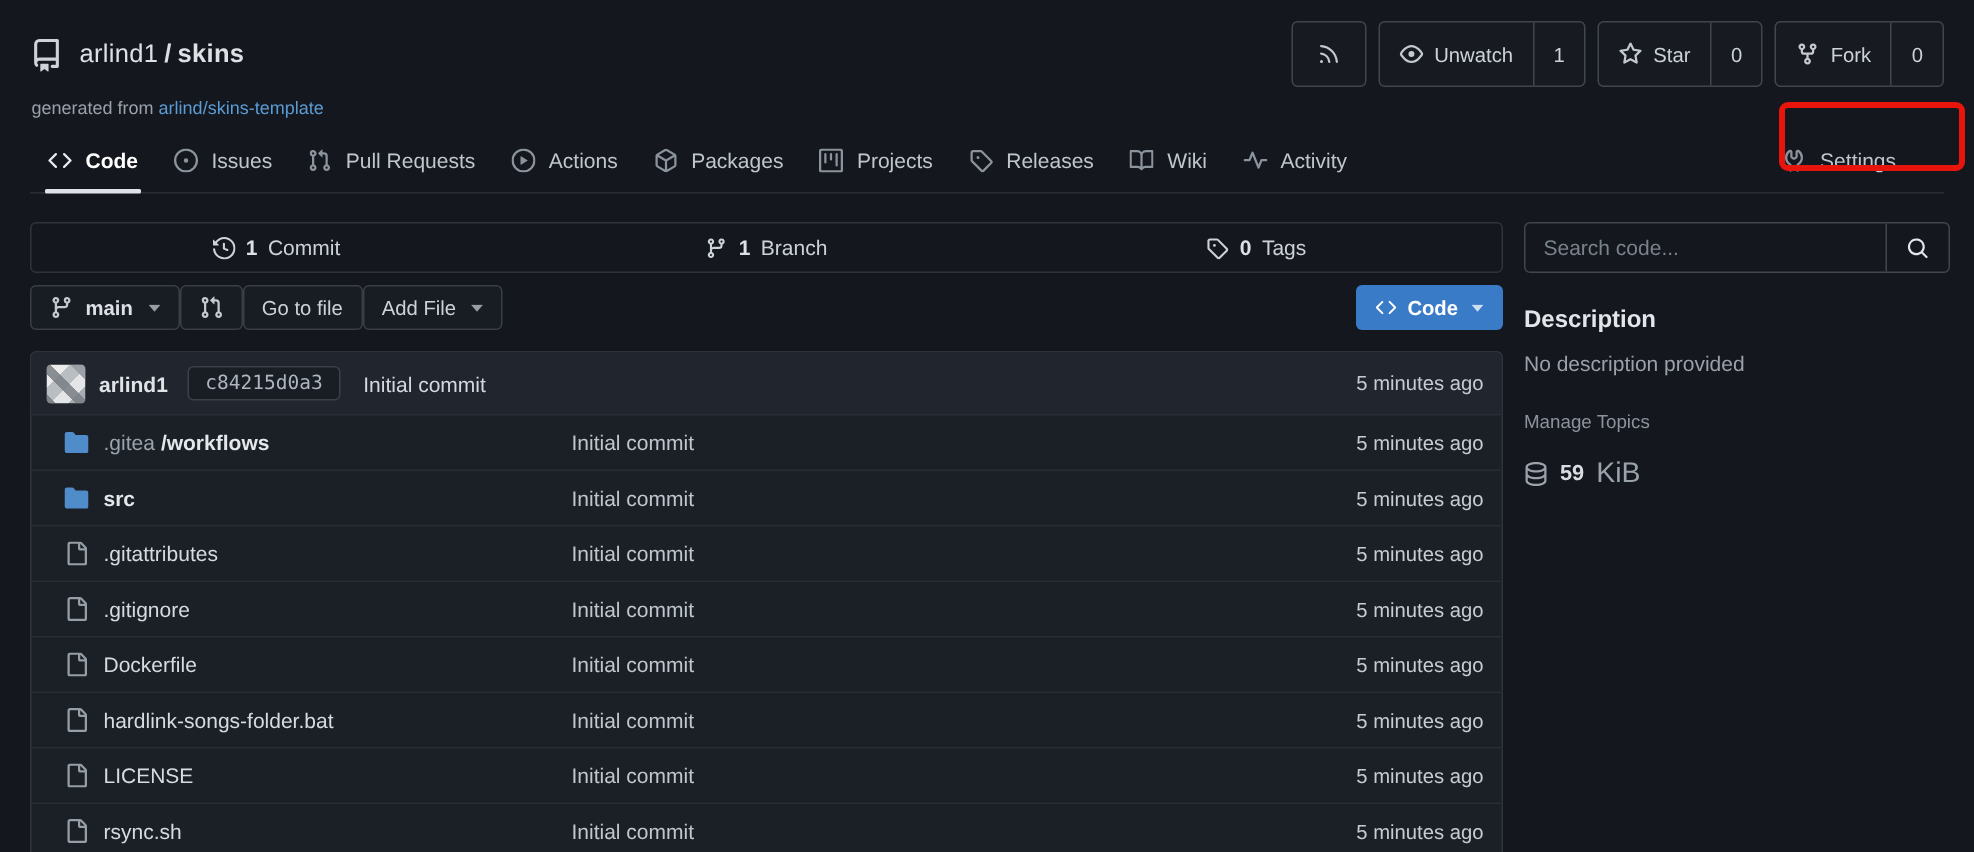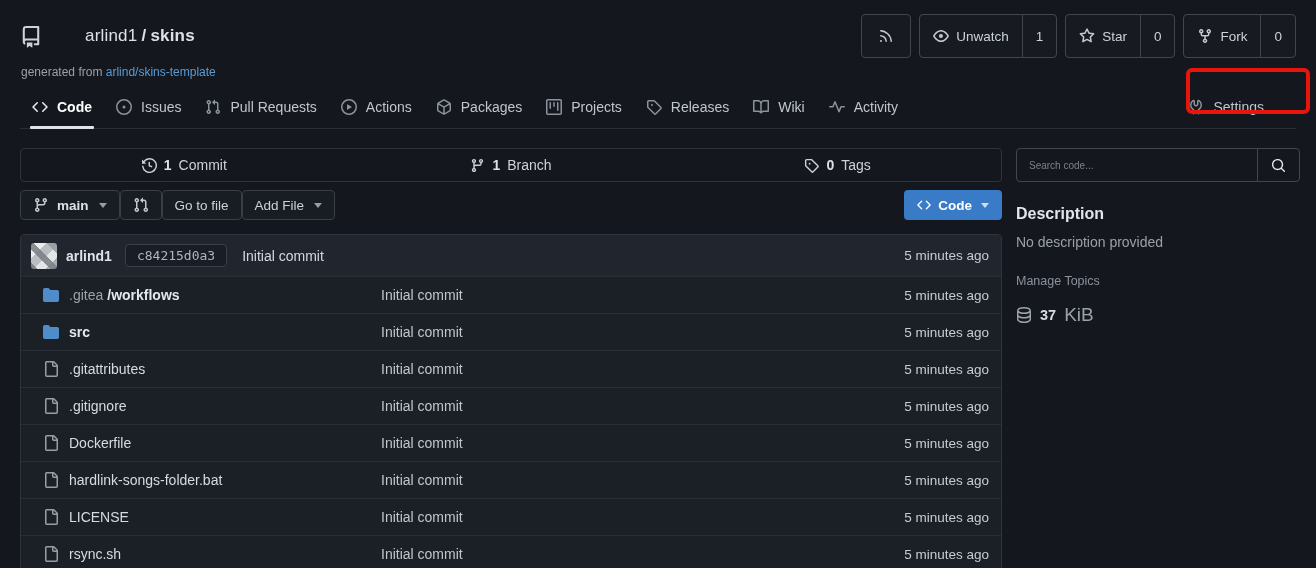--- a/index.html
+++ b/index.html
@@ -7,21 +7,21 @@
   body {
     width:1316px; height:568px; position:relative; overflow:hidden;
     background:var(--bg-page,#14171d);
     font-family:"Liberation Sans", sans-serif;
     color:#d3d8de; -webkit-font-smoothing:antialiased;
   }
   svg { display:block; }
 
   
   .header { padding:14px 20px 0 20px; }
-  .title-row { display:flex; align-items:center;gap:32px; }
+  .title-row { display:flex; align-items:center; }
   .repo-icon { color:#cdd3d9; margin-top:2px; }
   .repo-title { font-size:17px; margin-left:11px; color:#dde1e6; letter-spacing:.2px; }
   .repo-title a { color:#dde1e6; text-decoration:none; }
   .repo-owner { font-weight:400; }
   .repo-sep { font-weight:700; margin:0 4px; }
   .repo-name { font-weight:700; }
 
   .header-actions { margin-left:auto; display:flex; gap:8px; }
   .btn-group {
     display:flex; align-items:stretch; height:44px;
@@ -109,21 +109,21 @@
   .fprefix { color:#9aa2ab; }
   .fmain { color:#d7dbe0; }
   .file-row.is-folder .fmain { font-weight:700; color:#e4e8ec; }
   .fmsg { flex:1; color:#c0c6ce; cursor:pointer; }
   .ftime { color:#c6ccd3; font-size:13.5px; padding-right:2px; }
 
   
   .search-box { display:flex; height:34px; border:1px solid #40464f; border-radius:4px; overflow:hidden; }
   .search-box input {
     flex:1; background:transparent; border:none; outline:none;
-    color:#15803d; font-size:10px; padding:0 12px;
+    color:#15803d; font-size:14px; padding:0 12px;
     font-family:"Liberation Sans", sans-serif;
   }
   .search-box input::placeholder { color:#7a828c; }
   .search-btn { width:42px; border-left:1px solid #40464f; display:flex; align-items:center; justify-content:center; color:#e3e6ea; background:transparent; border-top:none;border-right:none;border-bottom:none; cursor:pointer; }
 
   .desc-title { font-size:16px; font-weight:700; color:#e2e5e9; margin-top:23px; }
   .desc-empty { font-size:14px; color:#9aa1ab; margin-top:11px; }
   .manage-topics { display:inline-block; font-size:12.5px; color:#8b939d; margin-top:24px; text-decoration:none; cursor:pointer; }
   .size-row { display:flex; align-items:center; gap:8px; margin-top:15px; }
   .size-row svg { color:#9aa2ab; }
@@ -479,17 +479,17 @@
     </div>
     <div class="desc-title">Description</div>
     <div class="desc-empty">No description provided</div>
     <a class="manage-topics">Manage Topics</a>
     <div class="size-row">
       <span>
           <svg viewBox="0 0 16 16" width="16" height="16" fill="currentColor">
             <path d="M1 3.5c0-.626.292-1.165.7-1.59.406-.422.956-.767 1.579-1.041C4.525.32 6.195 0 8 0c1.805 0 3.475.32 4.722.869.622.274 1.172.62 1.578 1.04.408.426.7.965.7 1.591v9c0 .626-.292 1.165-.7 1.59-.406.422-.956.767-1.579 1.041C11.476 15.68 9.806 16 8 16c-1.805 0-3.475-.32-4.721-.869-.623-.274-1.173-.62-1.579-1.04-.408-.426-.7-.965-.7-1.591Zm1.5 0c0 .133.058.318.282.551.227.237.591.483 1.101.707C4.898 5.205 6.353 5.5 8 5.5c1.646 0 3.101-.295 4.118-.742.508-.224.873-.471 1.1-.708.224-.232.282-.417.282-.55 0-.133-.058-.318-.282-.551-.227-.237-.591-.483-1.101-.707C11.102 1.795 9.647 1.5 8 1.5c-1.646 0-3.101.295-4.118.742-.508.224-.873.471-1.1.708-.224.232-.282.417-.282.55Zm0 4.5c0 .133.058.318.282.551.227.237.591.483 1.101.707C4.898 9.705 6.353 10 8 10c1.646 0 3.101-.295 4.118-.742.508-.224.873-.471 1.1-.708.224-.232.282-.417.282-.55V5.724c-.241.15-.503.286-.778.407C11.475 6.68 9.805 7 8 7c-1.805 0-3.475-.32-4.721-.869a6.15 6.15 0 0 1-.779-.407Zm0 2.225V12.5c0 .133.058.318.282.55.227.237.591.484 1.101.708 1.015.447 2.47.742 4.117.742 1.647 0 3.102-.295 4.117-.742.51-.224.874-.47 1.101-.707.224-.233.282-.418.282-.551v-2.275c-.241.15-.503.285-.778.406-1.247.549-2.917.869-4.722.869-1.805 0-3.475-.32-4.721-.869a6.327 6.327 0 0 1-.779-.406Z"></path>
           </svg>
         </span>
-      <span class="size-val">37</span>
+      <span class="size-val">59</span>
       <span class="size-unit">KiB</span>
     </div>
   </aside>
 </div>
 
 </body></html>

